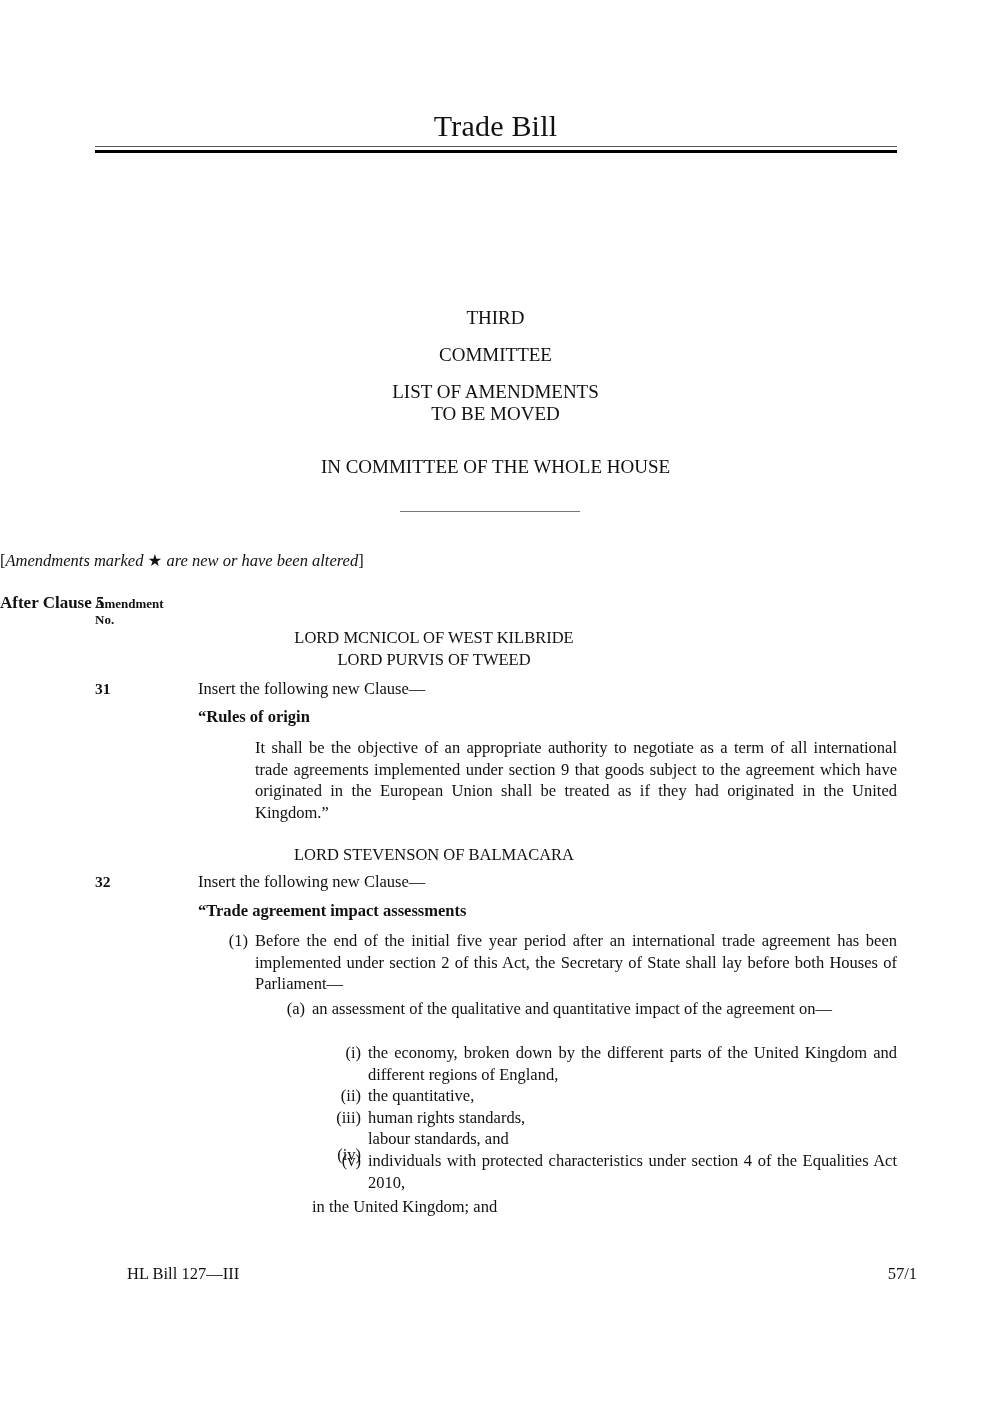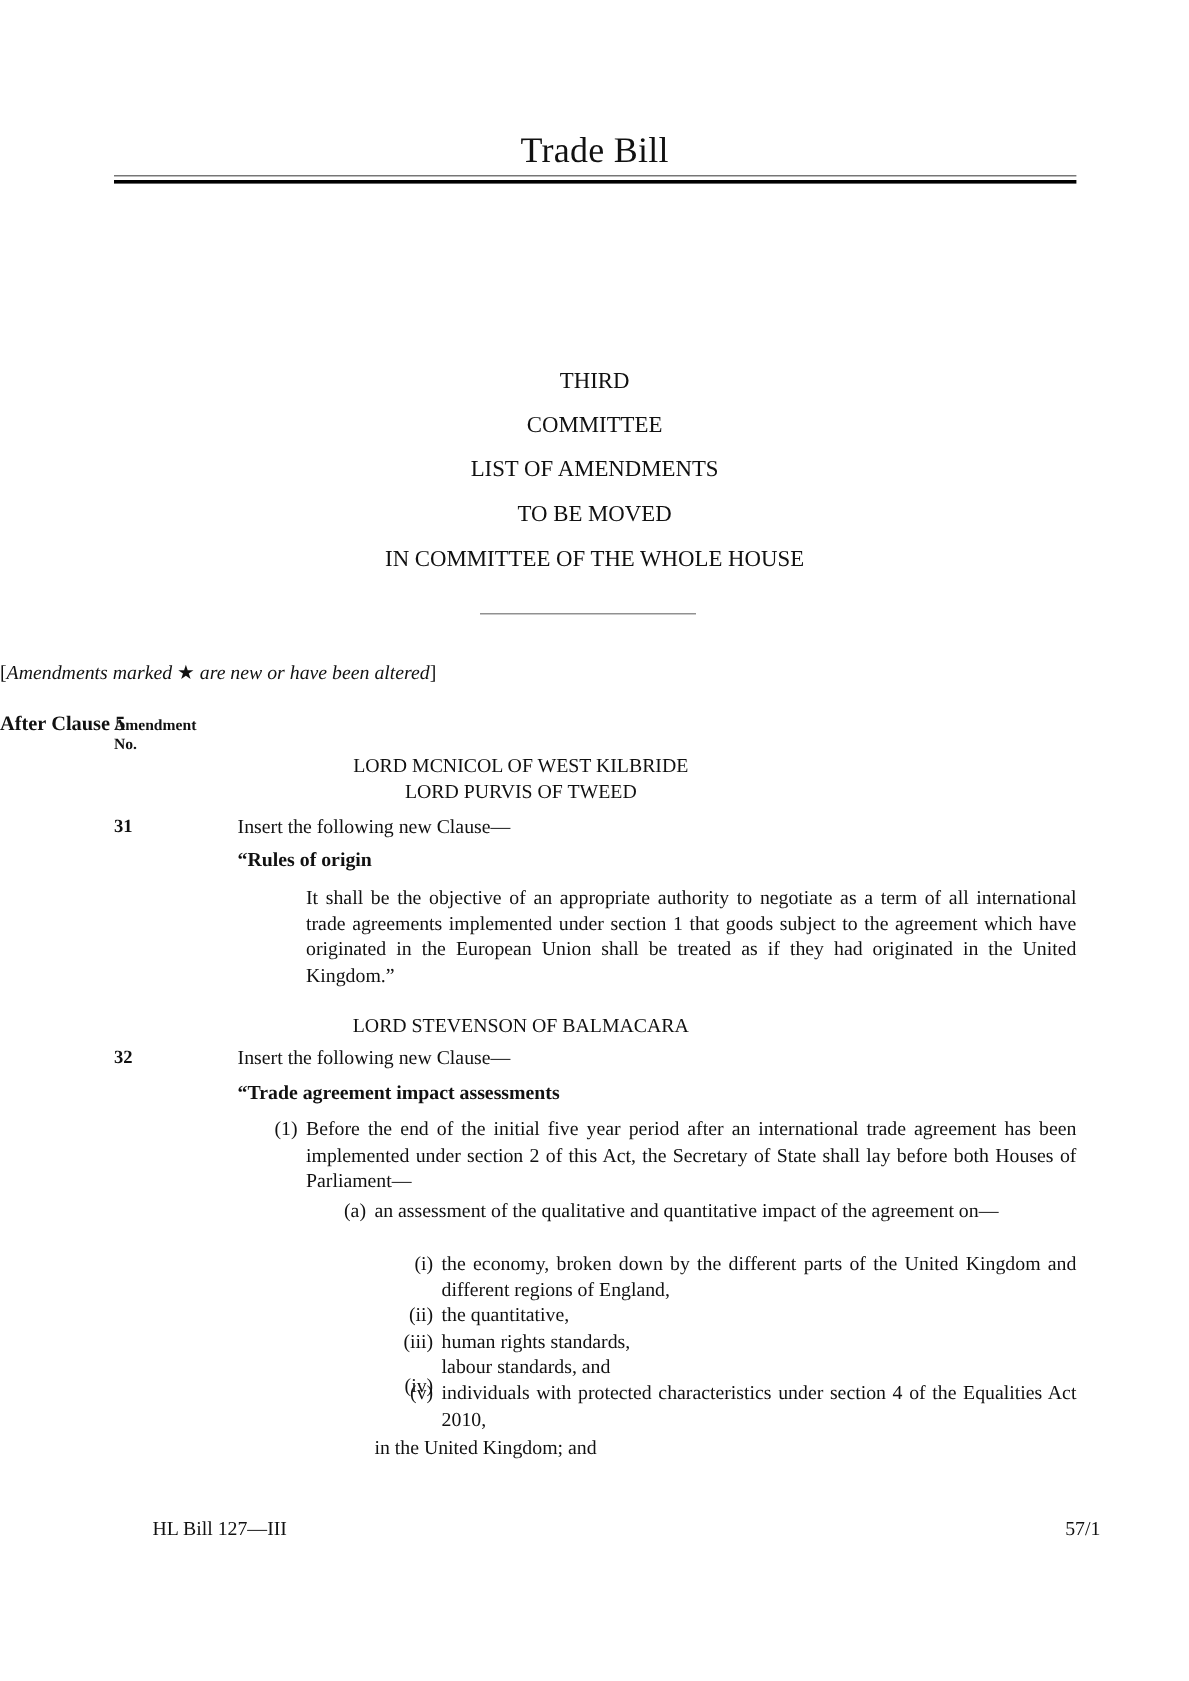--- a/index.html
+++ b/index.html
@@ -56,42 +56,42 @@
 </head>
 <body>
 
 <div class="abs title">Trade Bill</div>
 <div class="abs rule-thin"></div>
 <div class="abs rule-thick"></div>
 
 <div class="abs heading-line" style="top:306px">THIRD</div>
 <div class="abs heading-line" style="top:343px">COMMITTEE</div>
 <div class="abs heading-line" style="top:380px">LIST OF AMENDMENTS</div>
-<div class="abs heading-line" style="top:417px">TO BE MOVED</div>
+<div class="abs heading-line" style="top:402px">TO BE MOVED</div>
 <div class="abs heading-line" style="top:455px">IN COMMITTEE OF THE WHOLE HOUSE</div>
 <div class="abs short-rule"></div>
 
 <div class="abs note">
   <span>[</span><i><span>Amendments marked </span><span style="font-style:normal">★</span><span> are new or have been altered</span></i><span>]</span>
 </div>
 
 <div class="abs amend-label">
   <div>Amendment</div>
   <div>No.</div>
 </div>
 
 <div class="abs section-heading">After Clause 5</div>
 
 <div class="abs names" style="top:627px">LORD MCNICOL OF WEST KILBRIDE</div>
 <div class="abs names" style="top:649px">LORD PURVIS OF TWEED</div>
 
 <div class="abs amend-no" style="top:678px">31</div>
 <div class="abs instr" style="top:678px">Insert the following new Clause—</div>
 <div class="abs clause-title" style="top:706px">“Rules of origin</div>
-<div class="abs para" style="top:737px; left:255px; width:642px;">It shall be the objective of an appropriate authority to negotiate as a term of all international trade agreements implemented under section 1 that goods subject to the agreement which have originated in the European Union shall be treated as if they had originated in the United Kingdom.”</div>
+<div class="abs para" style="top:737px; left:255px; width:642px;">It shall be the objective of an appropriate authority to negotiate as a term of all international trade agreements implemented under section 9 that goods subject to the agreement which have originated in the European Union shall be treated as if they had originated in the United Kingdom.”</div>
 
 <div class="abs names" style="top:844px">LORD STEVENSON OF BALMACARA</div>
 
 <div class="abs amend-no" style="top:871px">32</div>
 <div class="abs instr" style="top:871px">Insert the following new Clause—</div>
 <div class="abs clause-title" style="top:900px">“Trade agreement impact assessments</div>
 
 <div class="abs num" style="top:930px; left:210px; width:38px;">(1)</div>
 <div class="abs para" style="top:930px; left:255px; width:642px;">Before the end of the initial five year period after an international trade agreement has been implemented under section 2 of this Act, the Secretary of State shall lay before both Houses of Parliament—</div>
 

